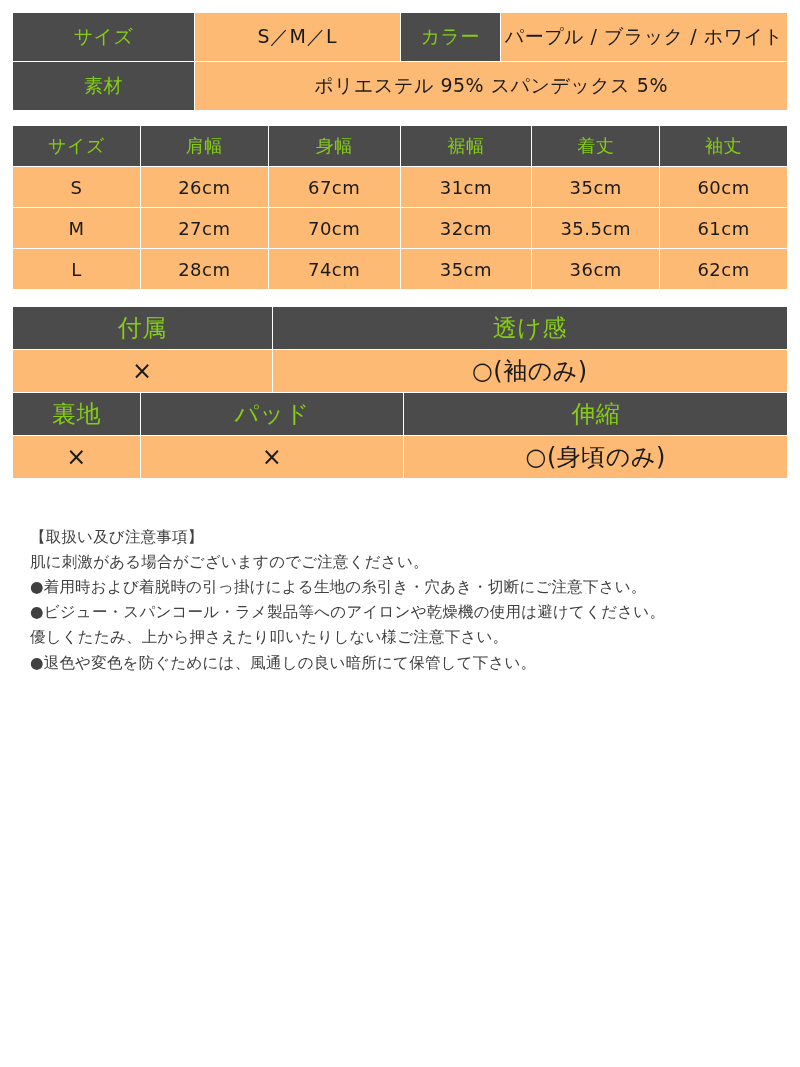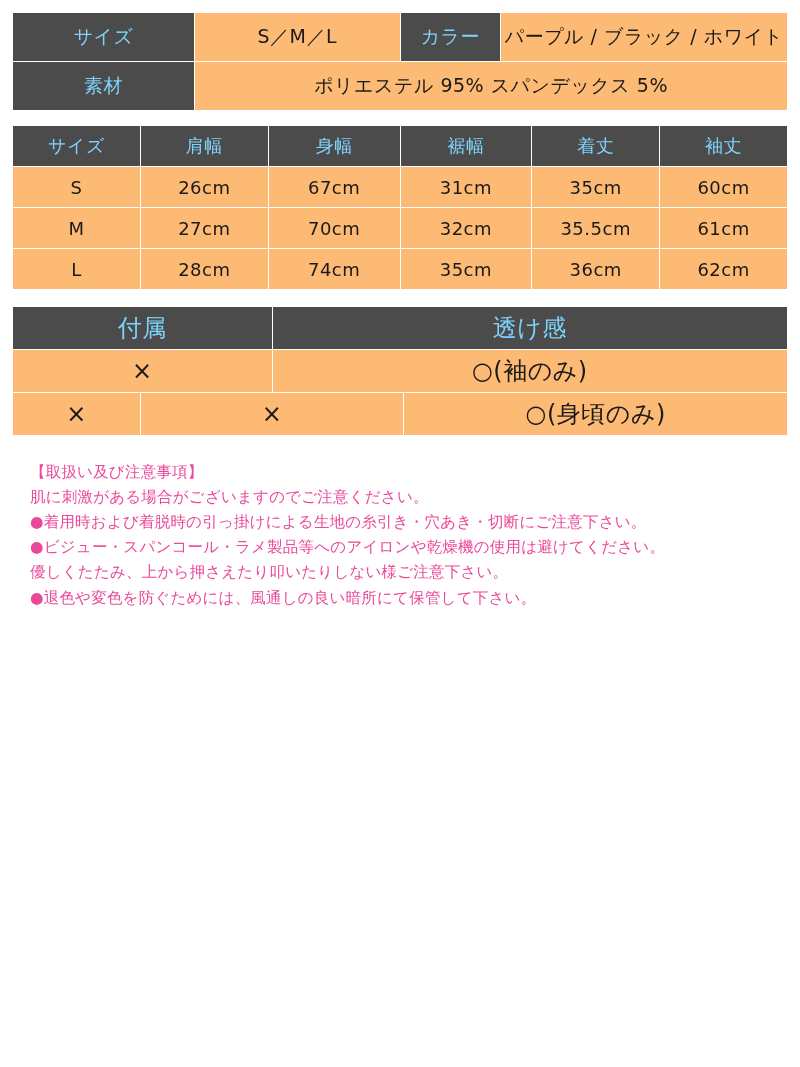--- a/index.html
+++ b/index.html
@@ -28,21 +28,21 @@
   }
   td {
     border: 1px solid #ffffff;
     text-align: center;
     vertical-align: middle;
     font-size: 19px;
     letter-spacing: 0.5px;
   }
   .hdr {
     background: #4b4b4b;
-    color: #7dd3fc;
+    color: #84cc16;
     font-weight: normal;
   }
   .cell {
     background: #fdba74;
     color: #1a1a1a;
   }
 
   
   #spec-table td { height: 46px; }
 
@@ -50,25 +50,25 @@
   #size-table { margin-top: 14px; }
   #size-table td { height: 38px; font-size: 18px; }
   #size-table .hdr { font-size: 18px; }
 
   
   #attr-table { margin-top: 16px; }
   #attr-table td { height: 40px; font-size: 24px; }
 
   
   .notes {
-    margin-top: 24px;
+    margin-top: 46px;
     padding-left: 18px;
     font-size: 15.5px;
     line-height: 1.62;
-    color: #ec4899;
+    color: #404040;
     letter-spacing: 0.2px;
   }
   .notes .line { white-space: pre; }
 </style>
 </head>
 <body>
 
 <div class="page">
 
   <table id="spec-table">
@@ -147,20 +147,25 @@
     <tbody>
       <tr>
         <td class="hdr" colspan="2">付属</td>
         <td class="hdr" colspan="2">透け感</td>
       </tr>
       <tr>
         <td class="cell" colspan="2">×</td>
         <td class="cell" colspan="2">○(袖のみ)</td>
       </tr>
       <tr>
+        <td class="hdr" colspan="1">裏地</td>
+        <td class="hdr" colspan="2">パッド</td>
+        <td class="hdr" colspan="1">伸縮</td>
+      </tr>
+      <tr>
         <td class="cell" colspan="1">×</td>
         <td class="cell" colspan="2">×</td>
         <td class="cell" colspan="1">○(身頃のみ)</td>
       </tr>
     </tbody>
   </table>
 
   <div class="notes">
     <div class="line">【取扱い及び注意事項】</div>
     <div class="line">肌に刺激がある場合がございますのでご注意ください。</div>

